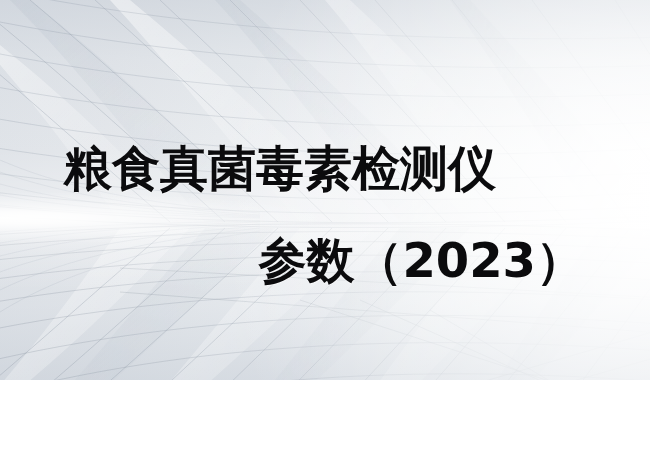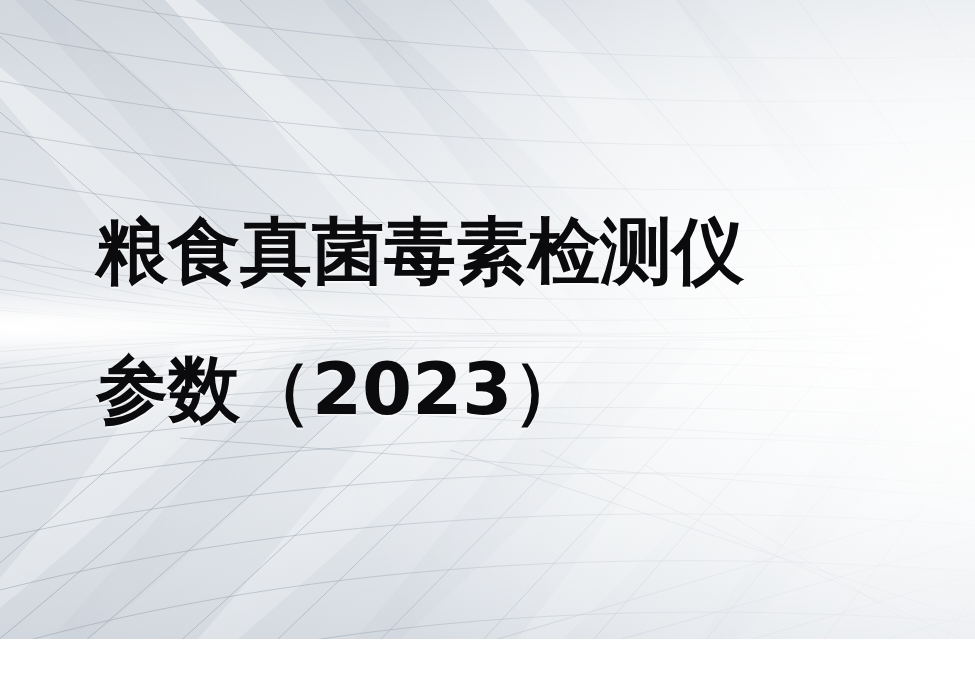--- a/index.html
+++ b/index.html
@@ -3,21 +3,21 @@
 <meta charset="utf-8">
 <style>
   html, body {
     margin: 0;
     padding: 0;
     background: #ffffff;
   }
   #banner {
     position: relative;
     width: 650px;
-    height: 426px;
+    height: 380px;
     overflow: hidden;
     background: #eceef1;
     font-family: "DejaVu Sans", "Liberation Sans", sans-serif;
   }
 
   
   .bg-layer {
     position: absolute;
     inset: 0;
     pointer-events: none;
@@ -85,21 +85,21 @@
   .title-line {
     color: #0b0b0d;
     font-family: "DejaVu Sans", "Liberation Sans", sans-serif;
     font-weight: 700;
     font-size: 48px;
     line-height: 64px;
     letter-spacing: 0px;
     white-space: nowrap;
     text-shadow: 0 1px 0 rgba(255,255,255,0.55);
   }
-  #title-line-2 { margin-top: 28px; }
+  #title-line-2 { margin-top: 28px; text-align: right; }
 </style>
 </head>
 <body>
 
 <div id="banner">
 
   <div class="bg-layer" id="bg-base"></div>
 
   <div class="bg-layer" id="bg-vshade"></div>
 

